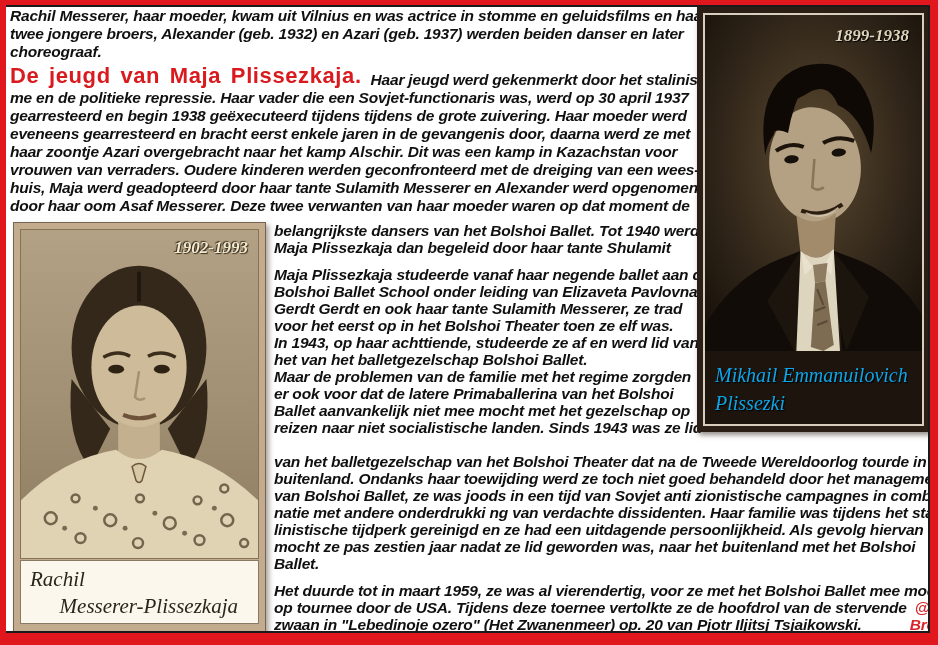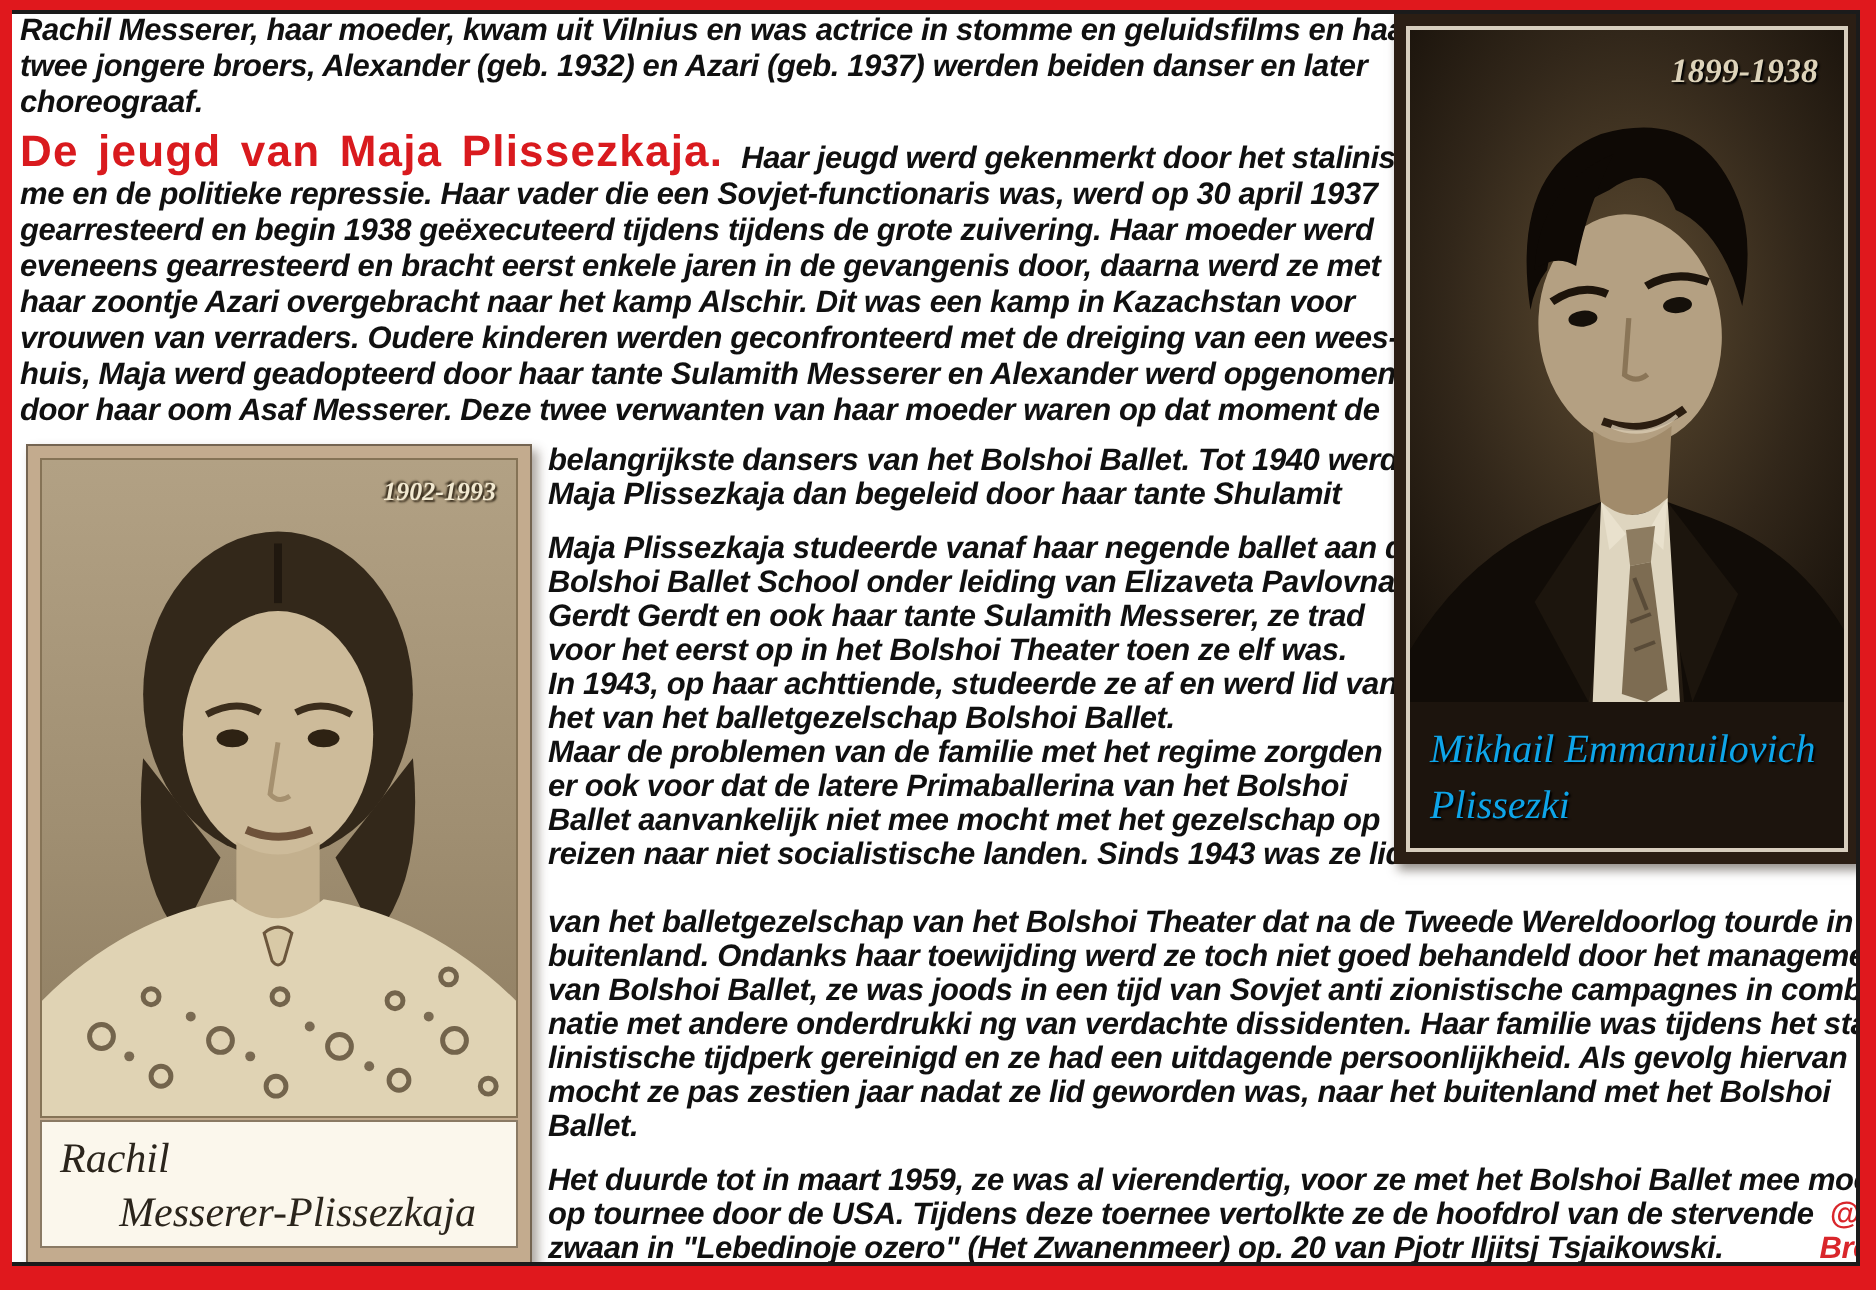--- a/index.html
+++ b/index.html
@@ -55,21 +55,21 @@
   }
   .pl-photo {
     position:relative; width:239px; height:330px; overflow:hidden;
     border:1px solid #857356; box-sizing:border-box;
     box-shadow:inset 0 0 18px rgba(40,30,18,0.55);
   }
   .pl-photo svg { display:block; width:100%; height:100%; }
   .pl-dates {
     position:absolute; top:8px; right:10px;
     font-family:"Liberation Serif","DejaVu Serif",serif;
-    font-style:italic; font-weight:bold; font-size:13px; color:#f2e9d1;
+    font-style:italic; font-weight:bold; font-size:17px; color:#f2e9d1;
     text-shadow:1px 1px 1px #3a2f1e, -1px -1px 1px #3a2f1e;
   }
   .pl-caption {
     margin-top:1px; width:239px; height:64px; box-sizing:border-box;
     background:#fbf7ec; border:1px solid #8a7a64;
     font-family:"Liberation Serif","DejaVu Serif",serif;
     font-style:italic; color:#2b251c; font-size:21px;
   }
   .pl-cap1 { padding:5px 0 0 9px; line-height:26px; }
   .pl-cap2 { text-align:right; padding-right:20px; line-height:28px; }

